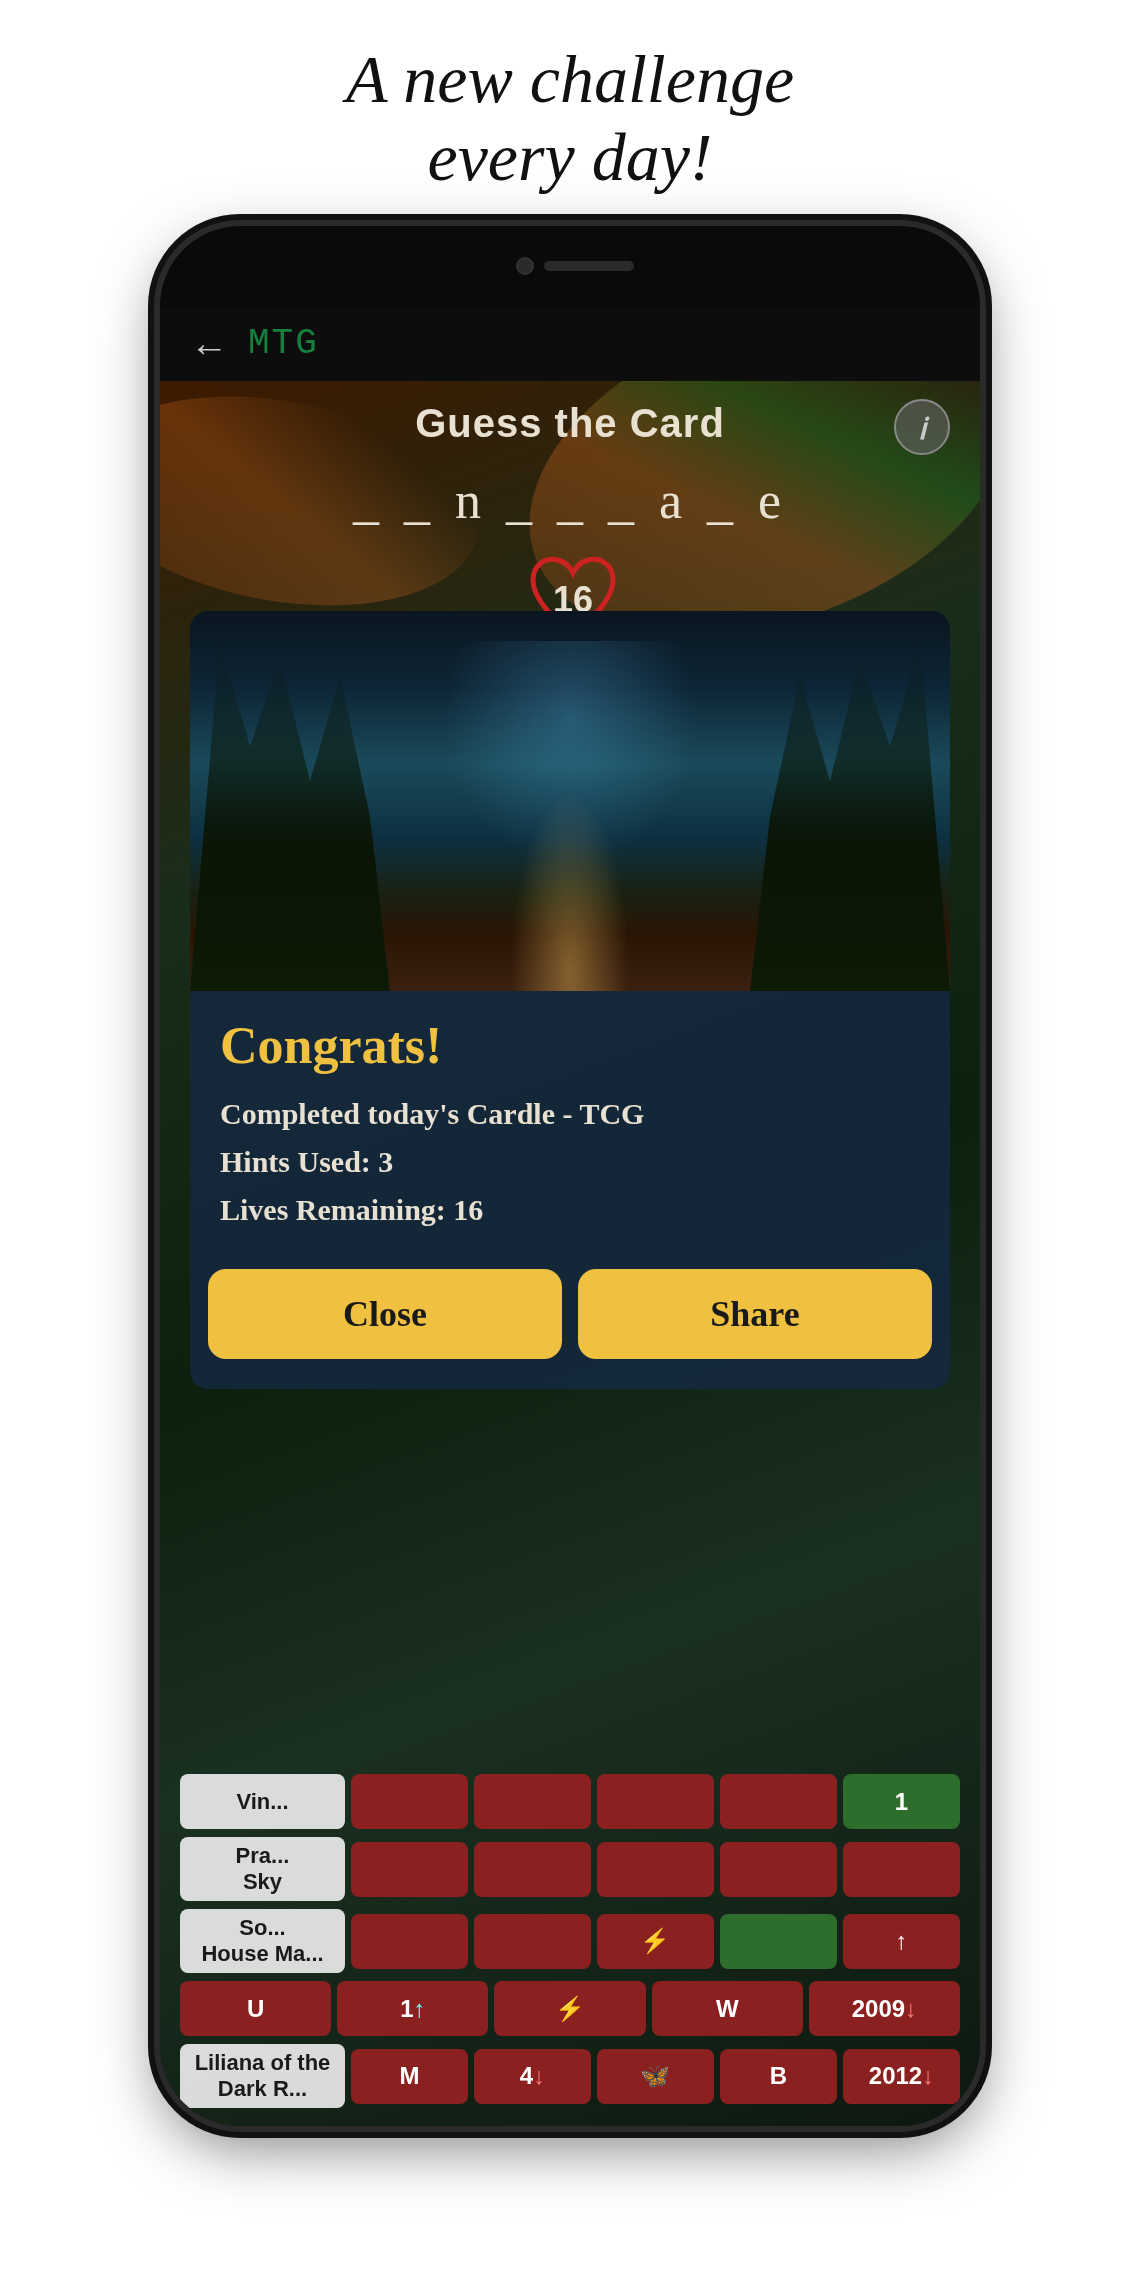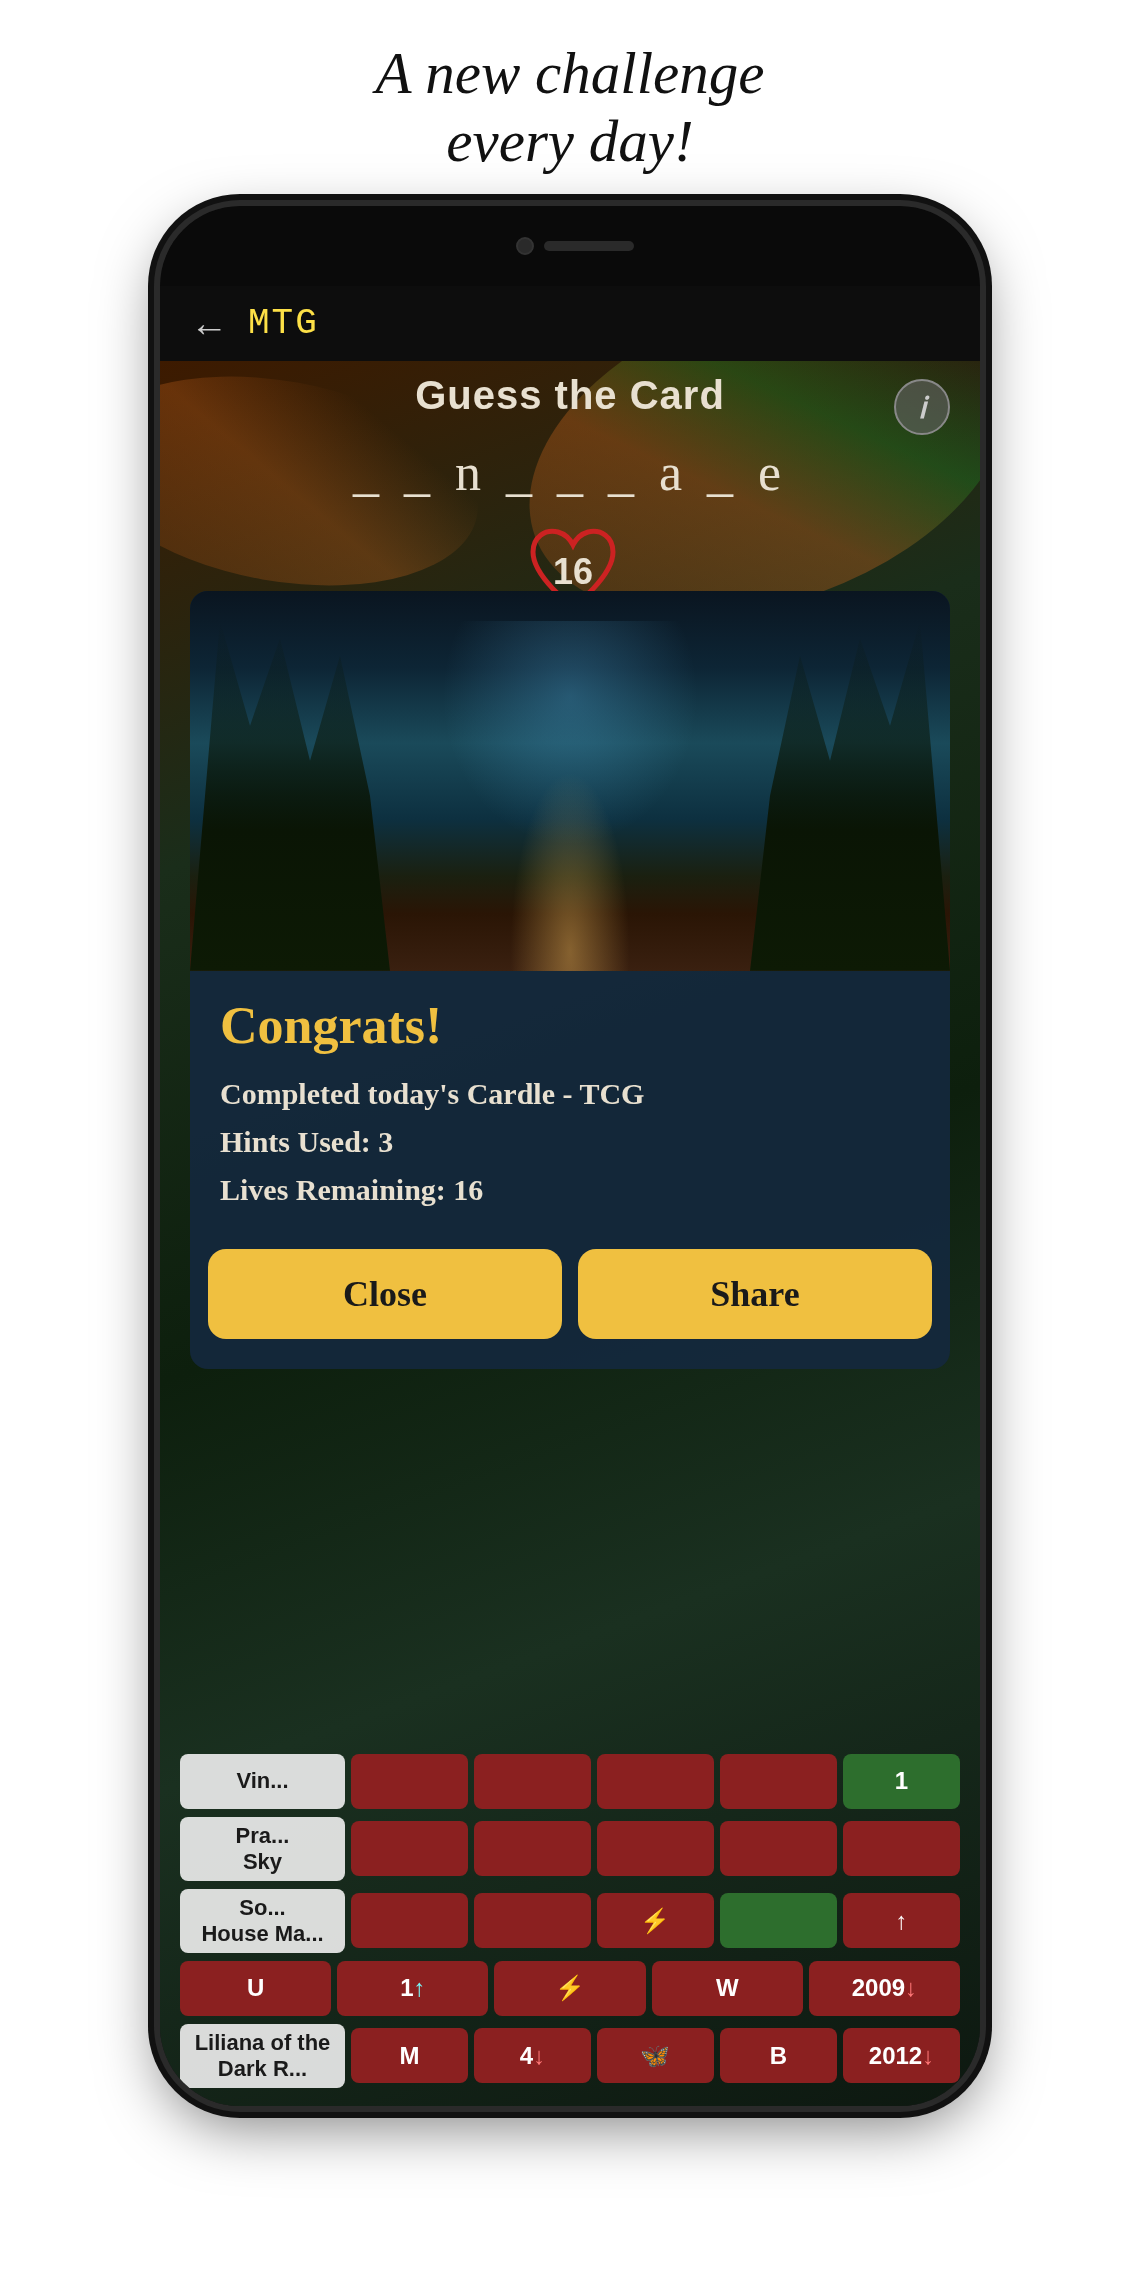--- a/index.html
+++ b/index.html
@@ -13,21 +13,21 @@
 
     
     .tagline-area {
       width: 100%;
       padding: 40px 60px 30px;
       text-align: center;
     }
     .tagline-text {
       font-family: Georgia, 'Times New Roman', serif;
       font-style: italic;
-      font-size: 59px;
+      font-size: 68px;
       line-height: 1.15;
       color: #111;
       font-weight: 400;
     }
 
     
     .phone-wrapper {
       display: flex;
       justify-content: center;
       align-items: flex-start;
@@ -85,21 +85,21 @@
       z-index: 5;
       position: relative;
     }
     .topbar-back {
       color: #ccc;
       font-size: 38px;
       margin-right: 20px;
       cursor: pointer;
     }
     .topbar-title {
-      color: #fde047;
+      color: #15803d;
       font-size: 36px;
       font-family: 'Courier New', monospace;
       letter-spacing: 2px;
     }
 
     
     .game-area {
       position: relative;
       width: 100%;
       height: 1745px;
@@ -140,21 +140,21 @@
       border-radius: 50%;
       opacity: 0.3;
       transform: rotate(10deg);
     }
 
     
     .game-header {
       position: relative;
       z-index: 2;
       text-align: center;
-      padding: 12px 0 10px;
+      padding: 20px 0 10px;
     }
     .game-title {
       color: #e8e0d0;
       font-size: 40px;
       font-weight: bold;
       letter-spacing: 1px;
     }
     .info-btn {
       position: absolute;
       right: 30px;

